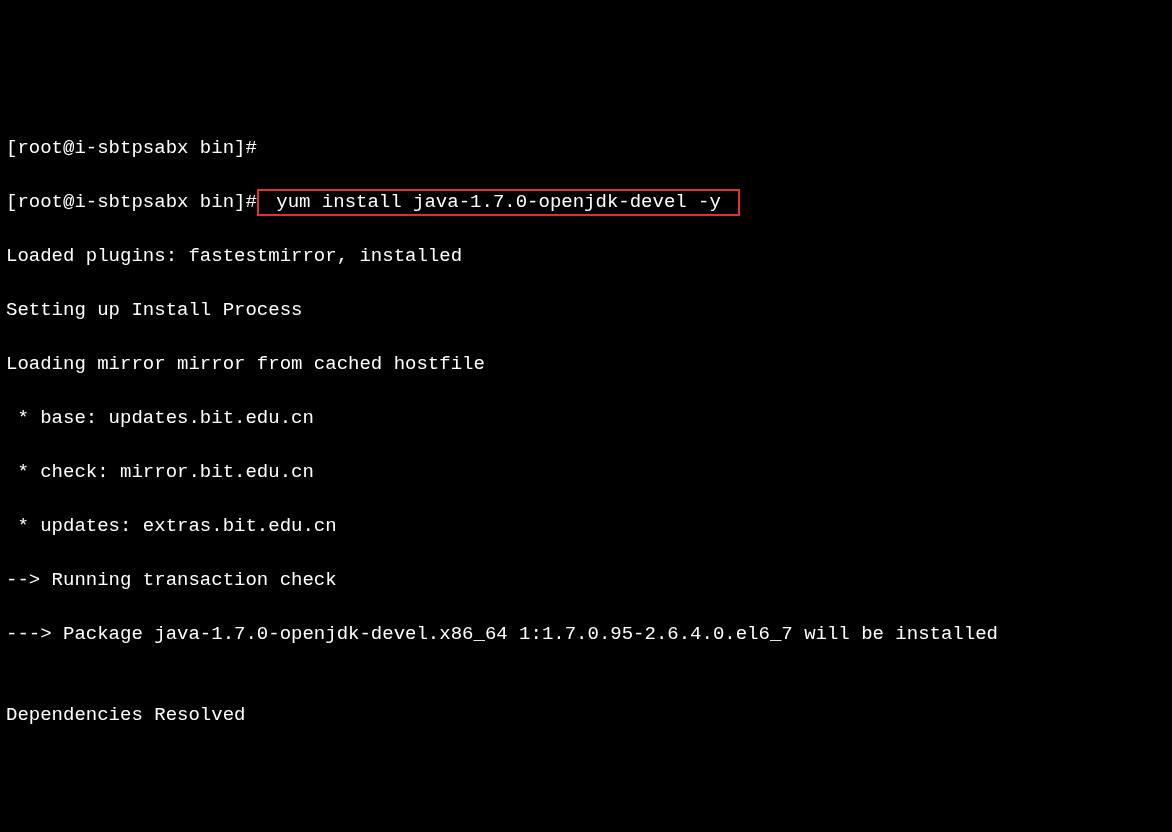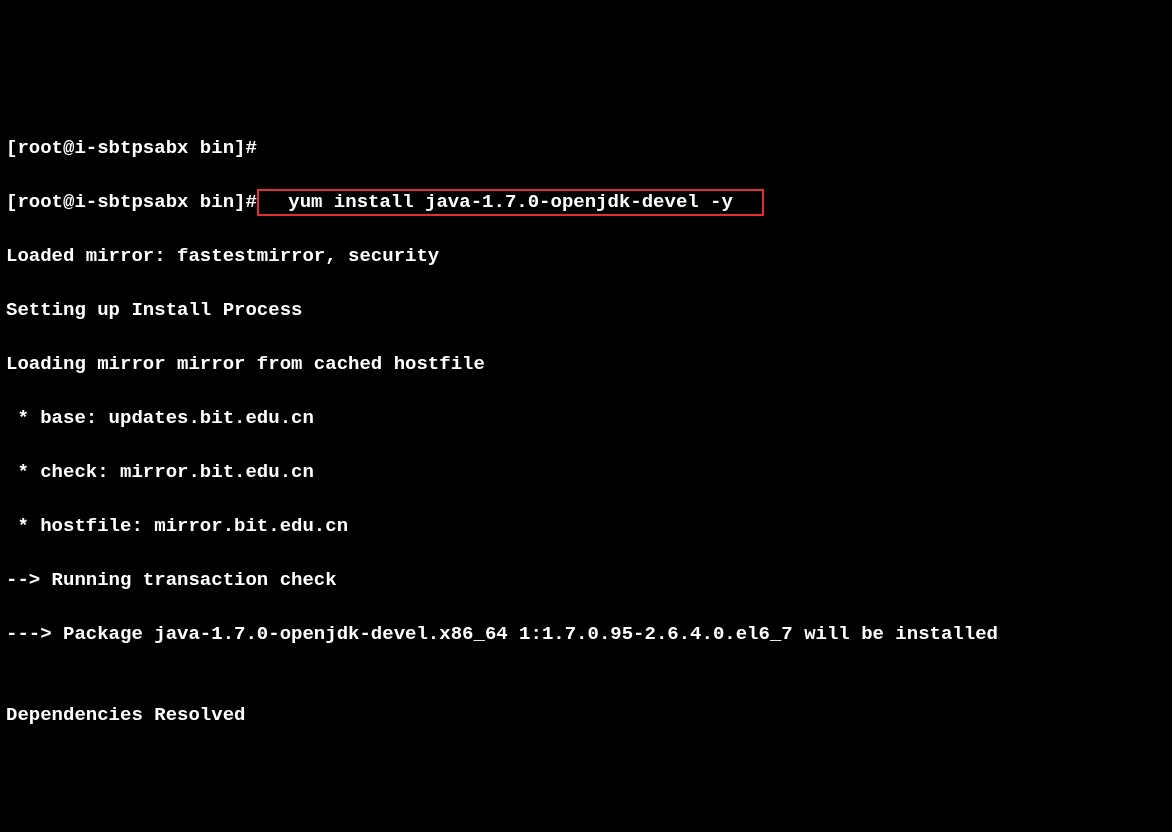--- a/index.html
+++ b/index.html
@@ -13,43 +13,42 @@
     width: 1172px;
     height: 832px;
     overflow: hidden;
     white-space: pre;
   }
   .terminal {
     padding: 0 6px;
   }
   .highlight-box {
     border: 2px solid #e03030;
-    padding: 0 18px;
+    padding: 0 6px;
     display: inline-block;
     line-height: 23px;
   }
   .row {
     display: block;
-    font-weight: bold;
   }
 </style>
 </head>
 <body>
 
 
 
 <div class="terminal">
 <span class="row">[root@i-sbtpsabx bin]#</span>
 <span class="row"><span>[root@i-sbtpsabx bin]#</span><span class="highlight-box"> yum install java-1.7.0-openjdk-devel -y </span></span>
-<span class="row">Loaded mirror: fastestmirror, security</span>
+<span class="row">Loaded plugins: fastestmirror, installed</span>
 <span class="row">Setting up Install Process</span>
 <span class="row">Loading mirror mirror from cached hostfile</span>
 <span class="row"> * base: updates.bit.edu.cn</span>
 <span class="row"> * check: mirror.bit.edu.cn</span>
-<span class="row"> * hostfile: mirror.bit.edu.cn</span>
+<span class="row"> * updates: extras.bit.edu.cn</span>
 <span class="row">--&gt; Running transaction check</span>
 <span class="row">---&gt; Package java-1.7.0-openjdk-devel.x86_64 1:1.7.0.95-2.6.4.0.el6_7 will be installed</span>
 <span class="row"></span>
 <span class="row">Dependencies Resolved</span>
 <span class="row"></span>
 
 
 
 
 

